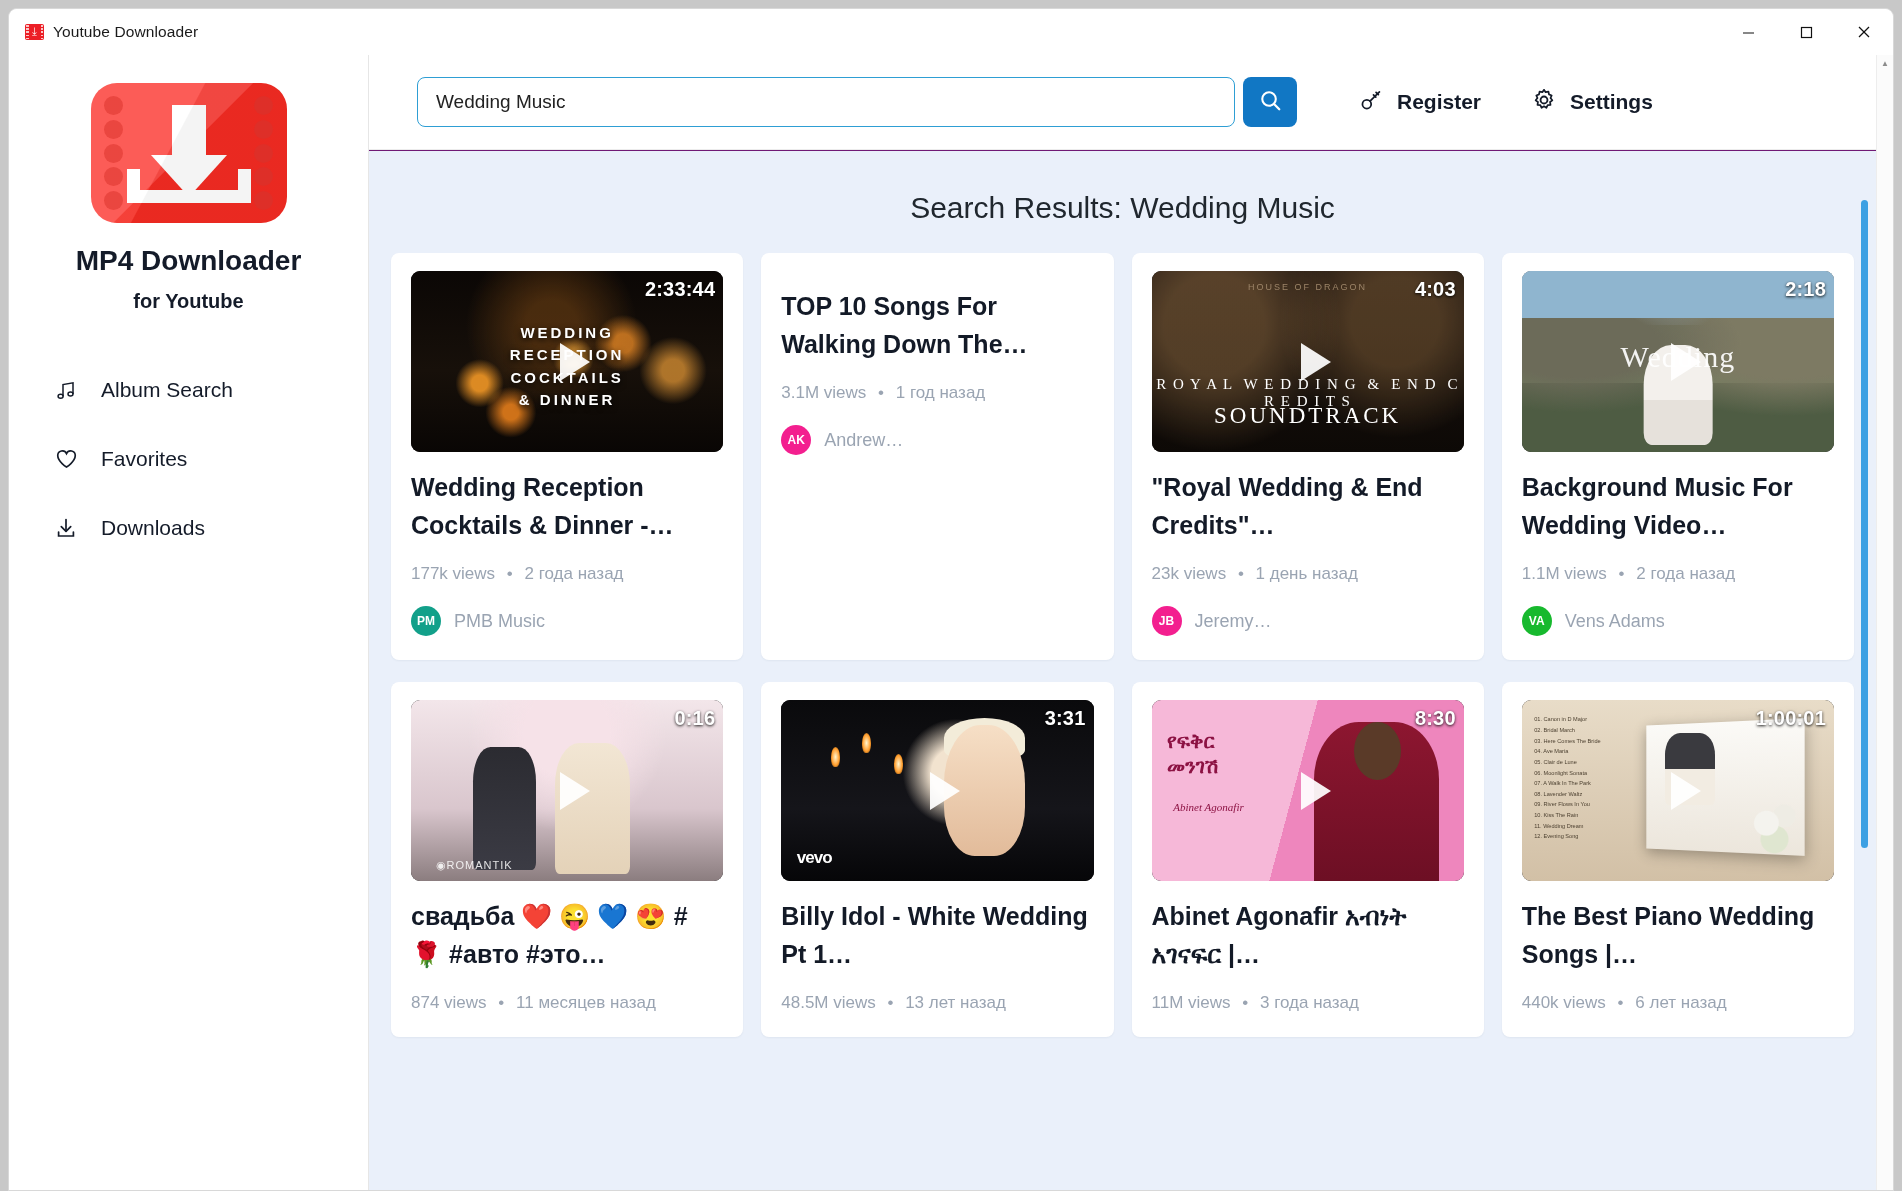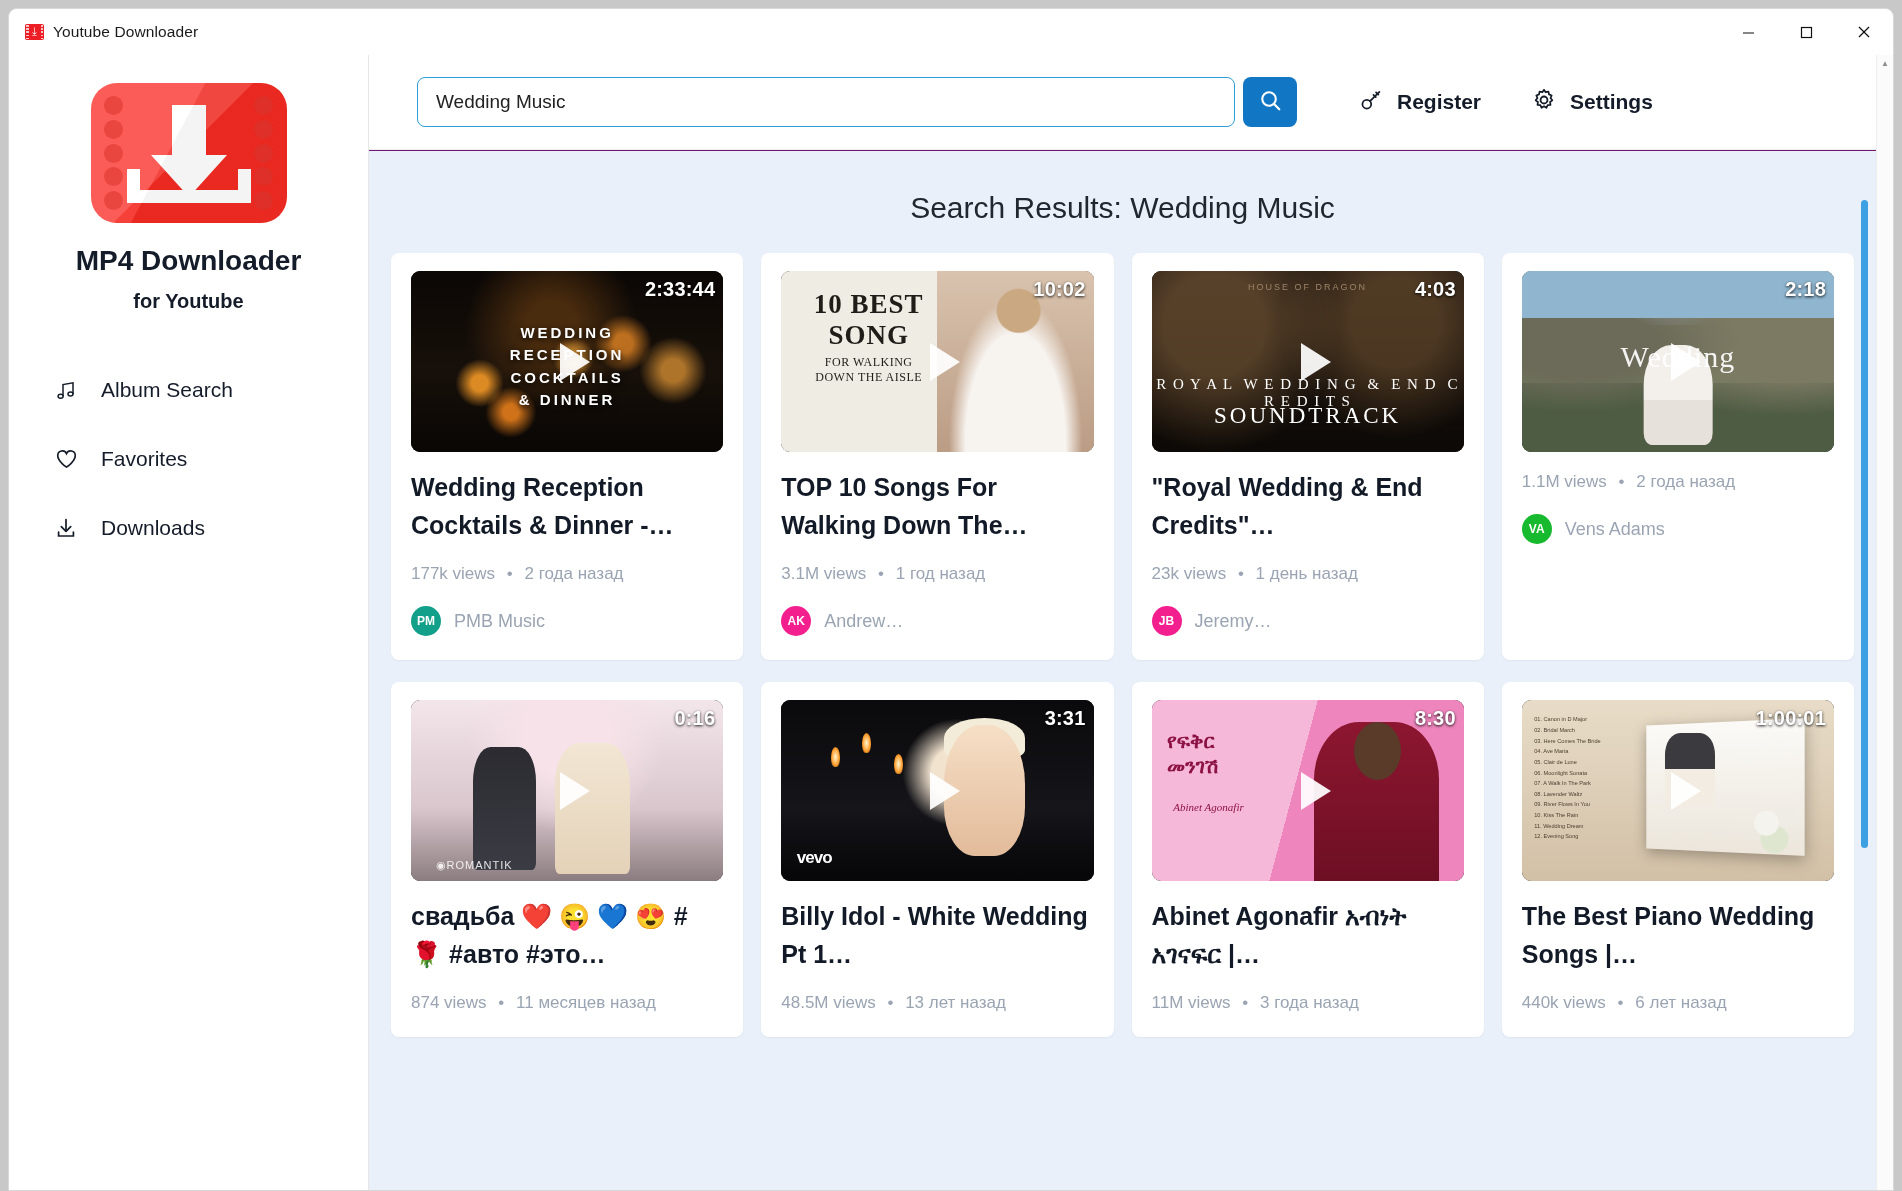--- a/index.html
+++ b/index.html
@@ -438,33 +438,20 @@
               <span class="dot">•</span>
               <span>2 года назад</span>
             </div>
             <div class="chan">
               <div class="avatar" style="background:#12a08a">PM</div>
               <div class="chan-name">PMB Music</div>
             </div>
           </div>
 
           <div class="vcard">
-            <div class="thumb">
-              <div class="art art-aisle">
-                <div class="bride"></div>
-                <div class="blk">
-                  <div class="b1">10 BEST</div>
-                  <div class="b2">SONG</div>
-                  <div class="b3">FOR WALKING</div>
-                  <div class="b4">DOWN THE AISLE</div>
-                </div>
-              </div>
-              <div class="playbtn"></div>
-              <div class="dur">10:02</div>
-            </div>
             <div class="vtitle">TOP 10 Songs For Walking Down The…</div>
             <div class="vmeta">
               <span>3.1M views</span>
               <span class="dot">•</span>
               <span>1 год назад</span>
             </div>
             <div class="chan">
               <div class="avatar" style="background:#f31f8f">AK</div>
               <div class="chan-name">Andrew…</div>
             </div>
@@ -494,20 +481,21 @@
 
           <div class="vcard">
             <div class="thumb">
               <div class="art art-couple">
                 <div class="pair"></div>
                 <div class="wm">Wedding</div>
               </div>
               <div class="playbtn"></div>
               <div class="dur">2:18</div>
             </div>
+            <div class="vtitle">Background Music For Wedding Video…</div>
             <div class="vmeta">
               <span>1.1M views</span>
               <span class="dot">•</span>
               <span>2 года назад</span>
             </div>
             <div class="chan">
               <div class="avatar" style="background:#17b92e">VA</div>
               <div class="chan-name">Vens Adams</div>
             </div>
           </div>

